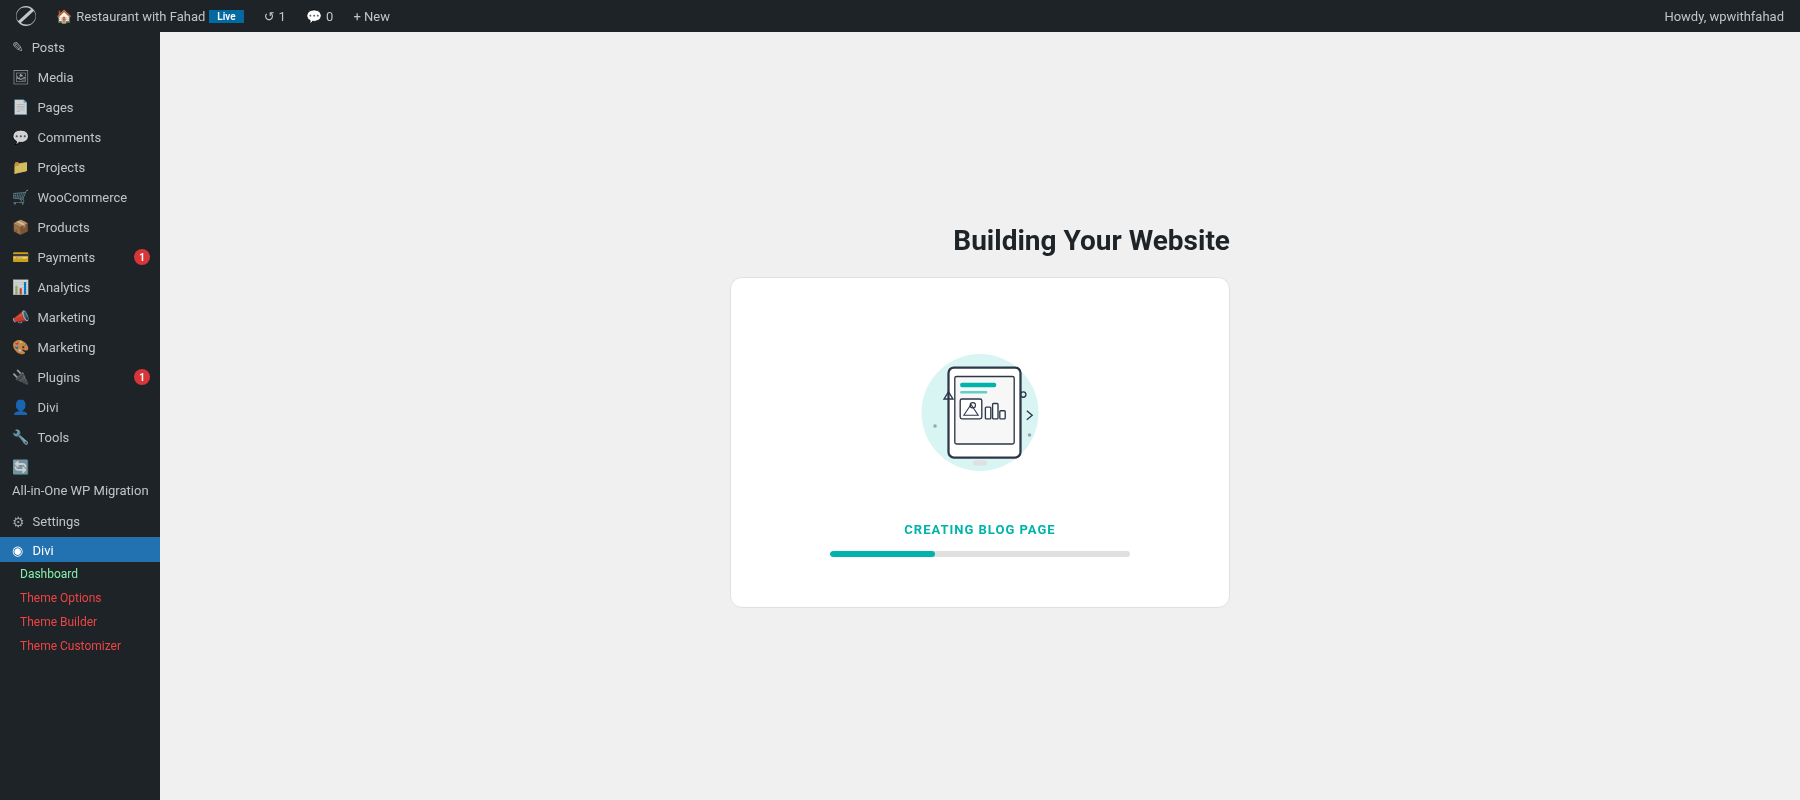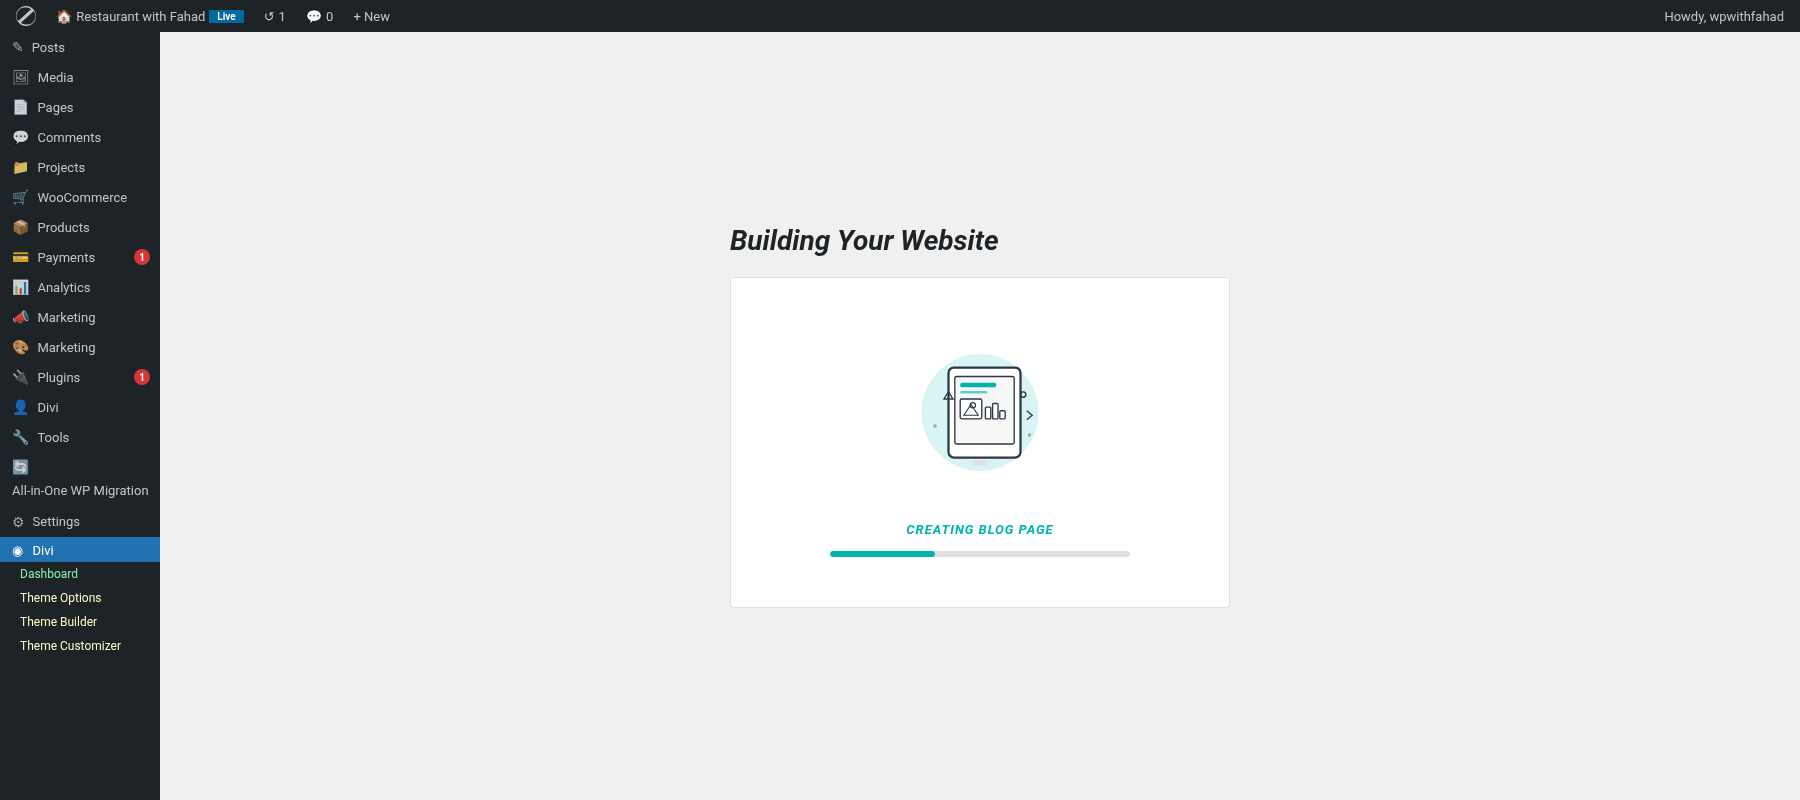--- a/index.html
+++ b/index.html
@@ -68,61 +68,60 @@
       color: #fff;
       font-size: 13px;
       font-weight: 400;
       padding: 6px 10px 4px 12px;
       cursor: pointer;
       background: #2271b1;
     }
     .sidebar-sub-item {
       display: block;
       padding: 5px 10px 5px 20px;
-      color: #fef9c3;
+      color: #ef4444;
       font-size: 12px;
       cursor: pointer;
     }
 
     
     #main-content {
       flex: 1;
       overflow-y: auto;
       display: flex;
       align-items: center;
       justify-content: center;
       background: #f0f0f1;
       padding: 40px 20px;
     }
 
     .content-wrapper {
-      text-align: left;
+      text-align: right;
       max-width: 500px;
       width: 100%;
-      font-style: italic;
     }
 
     .page-title {
       font-size: 28px;
       font-weight: 700;
       color: #1d2327;
       margin-bottom: 20px;
     }
 
     .page-description {
       font-size: 14px;
       color: #50575e;
       line-height: 1.6;
       margin-bottom: 30px;
     }
 
     
     .progress-card {
       background: #fff;
-      border-radius: 4px;
+      border-radius: 12px;
       border: 1px solid #e0e0e0;
       padding: 40px 60px 50px;
       display: flex;
       flex-direction: column;
       align-items: center;
     }
 
     
     .illustration {
       width: 180px;

